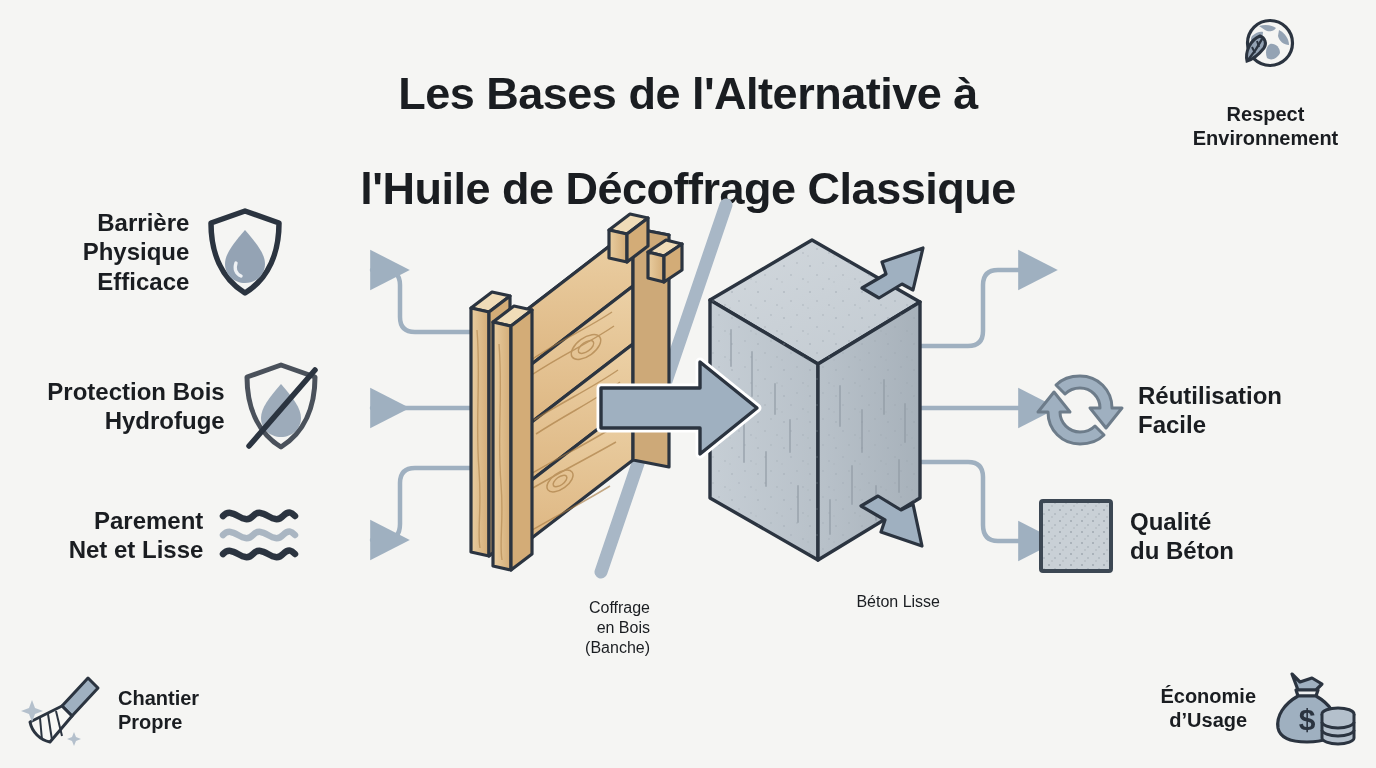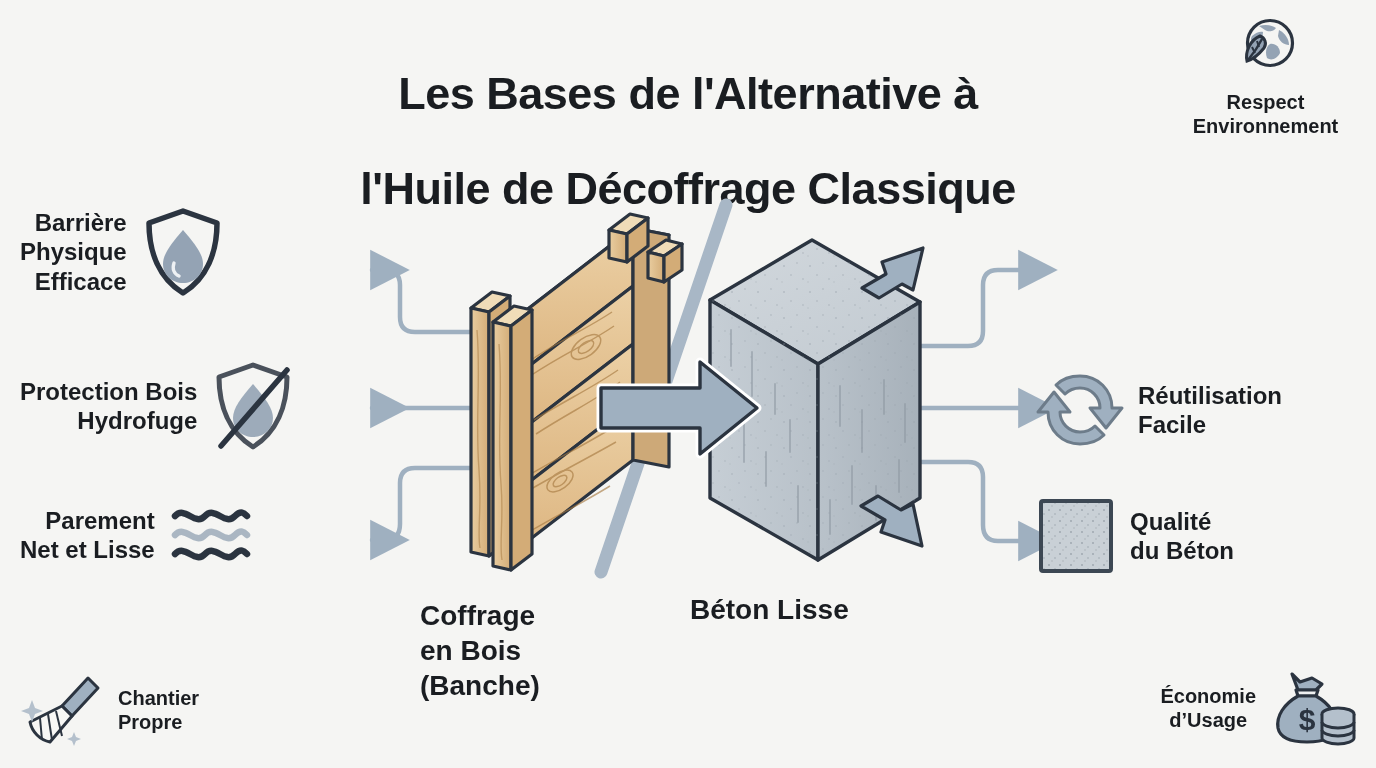--- a/index.html
+++ b/index.html
@@ -25,48 +25,48 @@
     color:#1a1d21;
   }
   #title .l{display:block;margin-top:42px;}
 
   
   .corner{display:flex;align-items:center;gap:10px;}
   .corner .ctext{
     font-size:20px;font-weight:bold;line-height:1.2;color:#1a1d21;
   }
   .corner .ctext span{display:block;}
-  #badge-env{top:14px;right:18px;width:185px;flex-direction:column;gap:8px;align-items:center;}
+  #badge-env{top:14px;right:18px;width:185px;flex-direction:column;gap:20px;align-items:center;}
   #badge-env .ctext{text-align:center;}
   #badge-clean{left:16px;bottom:18px;}
   #badge-clean .ctext{text-align:left;}
   #badge-eco{right:18px;bottom:20px;}
   #badge-eco .ctext{text-align:center;margin-left:32px;}
 
   
   .feat{display:flex;align-items:center;gap:14px;}
   .feat .ftext{
     font-size:24px;font-weight:bold;line-height:1.22;color:#1a1d21;
     white-space:nowrap;
   }
   .feat .ftext span{display:block;}
-  .left-feat{justify-content:flex-start;}
+  .left-feat{justify-content:center;}
   .left-feat .ftext{text-align:right;}
   .right-feat .ftext{text-align:left;}
 
   #feat-l1{left:20px;top:206px;width:330px;}
   #feat-l2{left:20px;top:360px;width:330px;}
   #feat-l3{left:20px;top:500px;width:330px;}
   #feat-r1{left:1036px;top:216px;width:330px;}
   #feat-r2{left:1036px;top:366px;width:330px;}
   #feat-r3{left:1036px;top:496px;width:330px;}
 
   
   .caption{
-    font-size:28px;font-weight:bold;line-height:1.25;text-align:left;color:#1a1d21;
+    font-size:16px;font-weight:normal;line-height:1.25;text-align:right;color:#1a1d21;
   }
   .caption span{display:block;}
   #cap-wood{left:420px;top:598px;width:230px;}
   #cap-concrete{left:690px;top:592px;width:250px;}
 
   
   #scene{left:0;top:0;width:1376px;height:768px;}
   .icn{display:block;}
 </style>
 </head>

